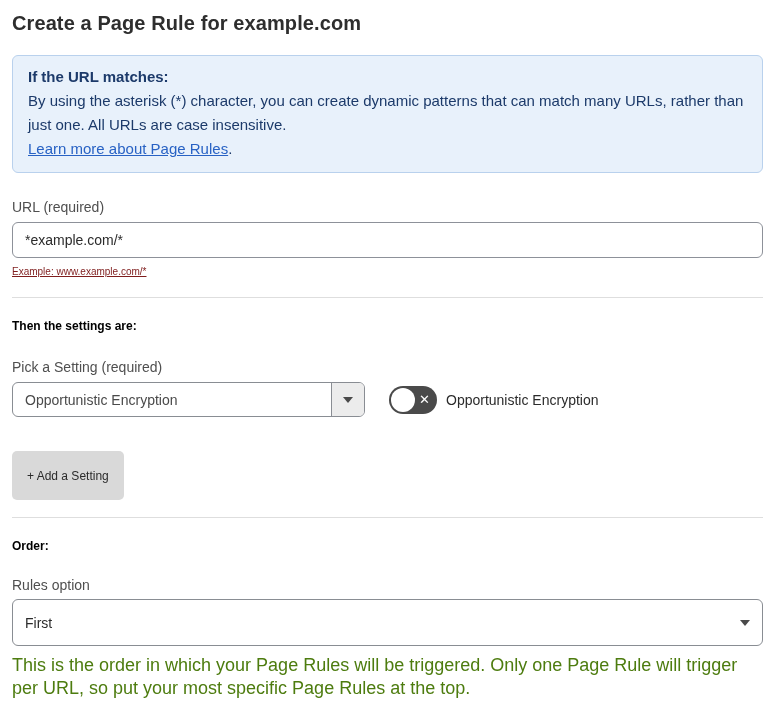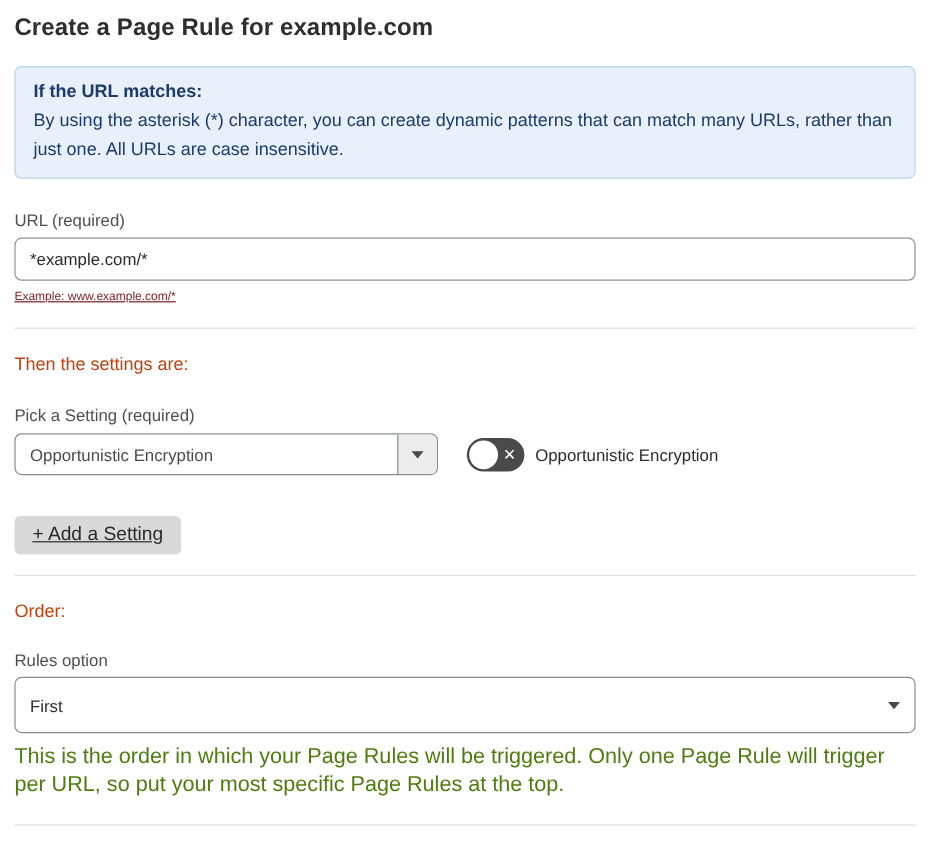--- a/index.html
+++ b/index.html
@@ -60,23 +60,23 @@
     color: #7f1d1d;
     text-decoration: underline;
   }
   .divider {
     border: none;
     border-top: 1px solid #dedede;
     margin-top: 20px;
   }
   .section-heading {
     margin-top: 21px;
-    font-size: 15px;
-    font-weight: 400;
-    color: #c2410c;
+    font-size: 12px;
+    font-weight: 700;
+    color: #000000;
   }
   .setting-row {
     margin-top: 7px;
     display: flex;
     align-items: center;
   }
   .custom-select {
     width: 353px;
     height: 35px;
     border: 1px solid #898d93;
@@ -140,28 +140,27 @@
   }
   .toggle-label {
     margin-left: 9px;
     font-size: 14px;
     color: #2b2b2b;
   }
   .btn {
     display: inline-flex;
     align-items: center;
     justify-content: center;
-    height: 32px;
+    height: 49px;
     padding: 0 15px;
     border: none;
     border-radius: 5px;
     font-family: "Liberation Sans", "DejaVu Sans", sans-serif;
-    font-size: 16px;
-    cursor: pointer;
-    text-decoration: underline;
+    font-size: 12px;
+    cursor: pointer;
   }
   .btn-gray { background: #d9d9d9; color: #2b2b2b; }
   .add-setting-btn { margin-top: 34px; }
   .order-select-wrap {
     position: relative;
     margin-top: 6px;
   }
   .order-select {
     width: 100%;
     height: 47px;
@@ -192,20 +191,23 @@
 </head>
 <body>
 
 
 
 <h1 class="page-title">Create a Page Rule for example.com</h1>
 
 <div class="info-box">
   <div class="info-heading">If the URL matches:</div>
   <div class="info-body">By using the asterisk (*) character, you can create dynamic patterns that can match many URLs, rather than just one. All URLs are case insensitive.</div>
+  <div>
+    <a>Learn more about Page Rules</a><span class="link-suffix">.</span>
+  </div>
 </div>
 
 <div class="field-label">URL (required)</div>
 <input class="text-input" type="text" value="*example.com/*" style="">
 <div class="helper-text">Example: www.example.com/*</div>
 
 <hr class="divider">
 
 <div class="section-heading">Then the settings are:</div>
 

